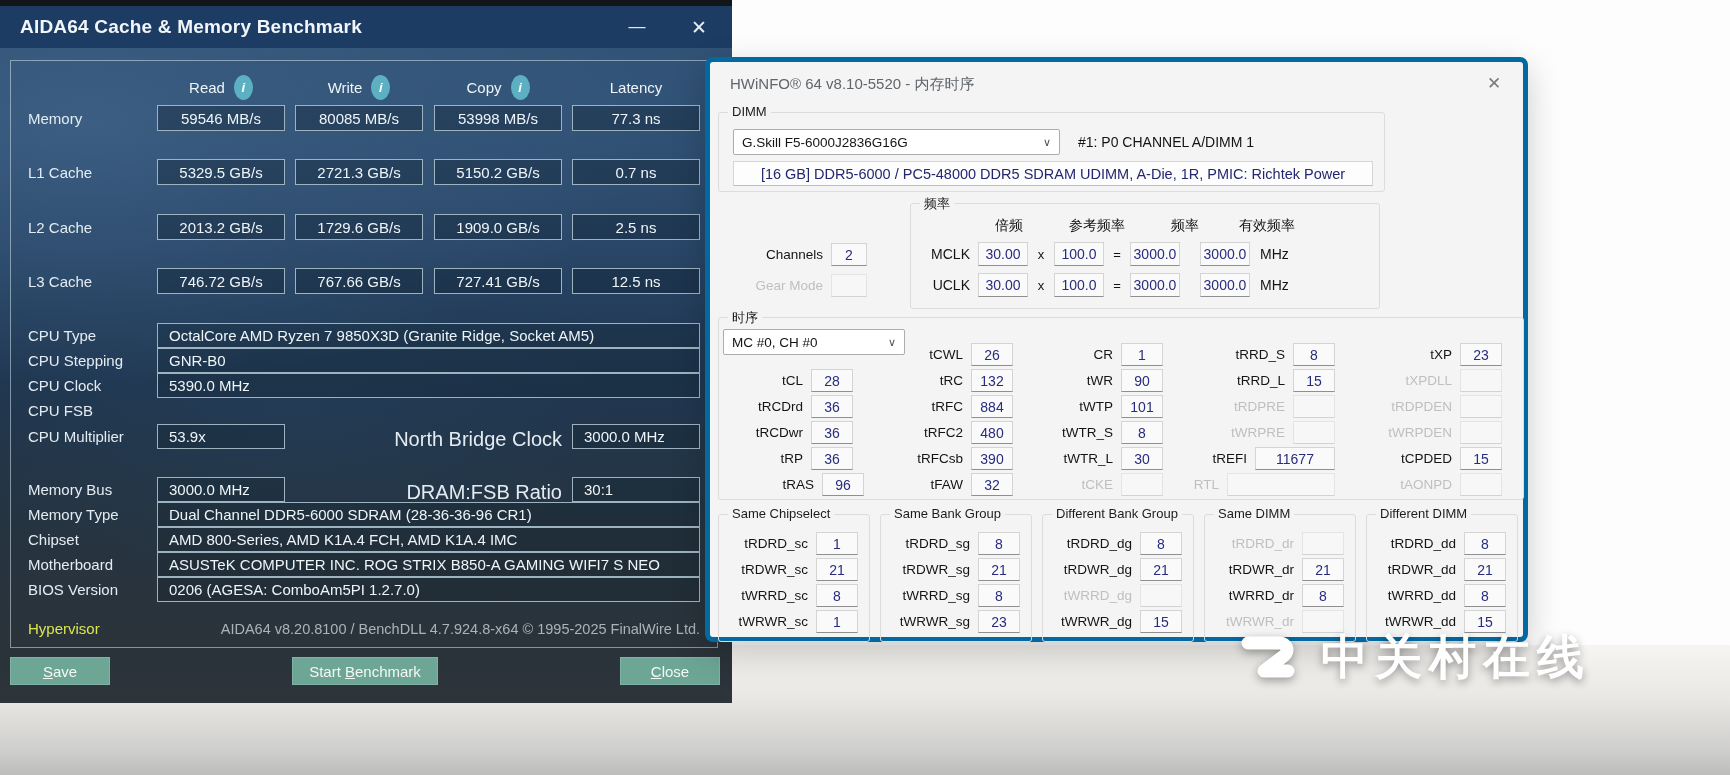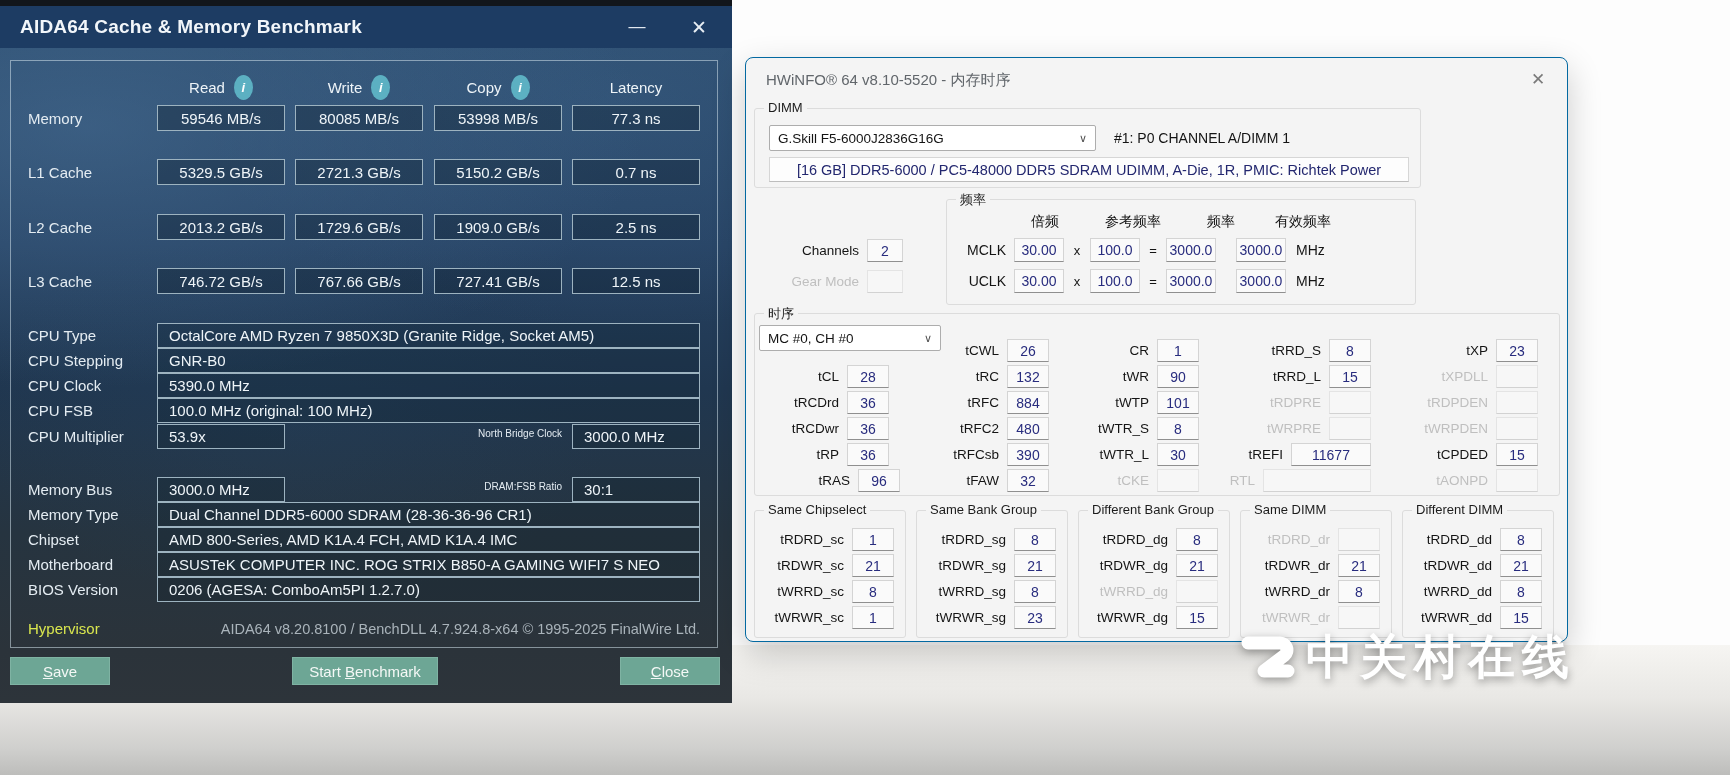--- a/index.html
+++ b/index.html
@@ -61,36 +61,36 @@
     border:1px solid #9db3c0; background:rgba(8,20,30,0.30);
     display:flex; align-items:center; justify-content:center;
     color:#eef4f8; font-size:15px;
   }
   .ibox {
     position:absolute; height:25px;
     border:1px solid #9db3c0; background:rgba(8,20,30,0.18);
     display:flex; align-items:center;
     color:#eef4f8; font-size:15px; padding-left:11px;
   }
-  .rlabel-right { position:absolute; color:#e4ecf2; font-size:10px; text-align:right; }
+  .rlabel-right { position:absolute; color:#e4ecf2; font-size:20px; text-align:right; }
   .hyper { position:absolute; color:#d9e64e; font-size:15px; }
   .aida-footer { position:absolute; color:#a9b3ba; font-size:14.5px; text-align:right; }
   .abtn {
     position:absolute; top:657px; height:28px;
     background:#6da695; border:1px solid #7fb3a3;
     color:#f4f8f6; font-size:15px;
     display:flex; align-items:center; justify-content:center; cursor:default;
   }
   .abtn .key { text-decoration:underline; }
 
   
   .hw {
-    position:absolute; left:745px; top:57px; width:823px; height:585px;
+    position:absolute; left:705px; top:57px; width:823px; height:585px;
     background:#f4f4f4;
-    border:1px solid #0369a1; border-radius:8px;
+    border:5px solid #0369a1; border-radius:8px;
     box-shadow: 0 12px 34px rgba(0,0,0,0.20);
   }
   .hw-title { position:absolute; left:20px; top:13px; font-size:15px; color:#61666b; }
   .hw-close { position:absolute; right:16px; top:9px; font-size:17px; color:#7a7a7a; width:26px; height:24px; display:flex; align-items:center; justify-content:center; cursor:default; }
 
   .grp { position:absolute; border:1px solid #dcdcdc; border-radius:3px; }
   .grp-title { position:absolute; top:-9px; left:9px; background:#f4f4f4; padding:0 4px; font-size:13px; color:#1c1c1c; white-space:nowrap; }
 
   .dd {
     position:absolute; height:26px; background:#ffffff;
@@ -131,21 +131,21 @@
     display:flex; align-items:center; justify-content:center;
     font-size:14px; color:#282c7e;
   }
   .op { width:26px; text-align:center; font-size:13px; color:#141414; }
   .gap20 { width:20px; }
   .unit { margin-left:10px; font-size:14px; color:#141414; }
 
   
   .watermark {
     position:absolute; left:1238px; top:626px;
-    display:flex; align-items:center; gap:10px;
+    display:flex; align-items:center; gap:25px;
     color:#ffffff;
   }
   .wm-text {
     font-size:47px; font-weight:bold; letter-spacing:7px; white-space:nowrap;
     text-shadow: 0 3px 8px rgba(0,0,0,0.38);
   }
   .wm-logo { filter: drop-shadow(0 3px 5px rgba(0,0,0,0.35)); }
 </style>
 </head>
 <body>
@@ -203,21 +203,20 @@
     <div class="vbox" style="left:434px; top:220px;">727.41 GB/s</div>
     <div class="vbox" style="left:572px; top:220px;">12.5 ns</div>
 
     <div class="rowlabel" style="left:28px; top:279px;">CPU Type</div>
     <div class="ibox" style="left:157px; top:275px; width:543px;">OctalCore AMD Ryzen 7 9850X3D  (Granite Ridge, Socket AM5)</div>
     <div class="rowlabel" style="left:28px; top:304px;">CPU Stepping</div>
     <div class="ibox" style="left:157px; top:300px; width:543px;">GNR-B0</div>
     <div class="rowlabel" style="left:28px; top:329px;">CPU Clock</div>
     <div class="ibox" style="left:157px; top:325px; width:543px;">5390.0 MHz</div>
     <div class="rowlabel" style="left:28px; top:354px;">CPU FSB</div>
-    <div class="ibox" style="left:157px; top:350px; width:543px;">100.0 MHz  (original: 100 MHz)</div>
 
     <div class="rowlabel" style="left:28px; top:380px;">CPU Multiplier</div>
     <div class="ibox" style="left:157px; top:376px; width:128px;">53.9x</div>
     <div class="rlabel-right" style="left:290px; top:380px; width:272px;">North Bridge Clock</div>
     <div class="ibox" style="left:572px; top:376px; width:128px;">3000.0 MHz</div>
 
     <div class="rowlabel" style="left:28px; top:433px;">Memory Bus</div>
     <div class="ibox" style="left:157px; top:429px; width:128px;">3000.0 MHz</div>
     <div class="rlabel-right" style="left:290px; top:433px; width:272px;">DRAM:FSB Ratio</div>
     <div class="ibox" style="left:572px; top:429px; width:128px;">30:1</div>

